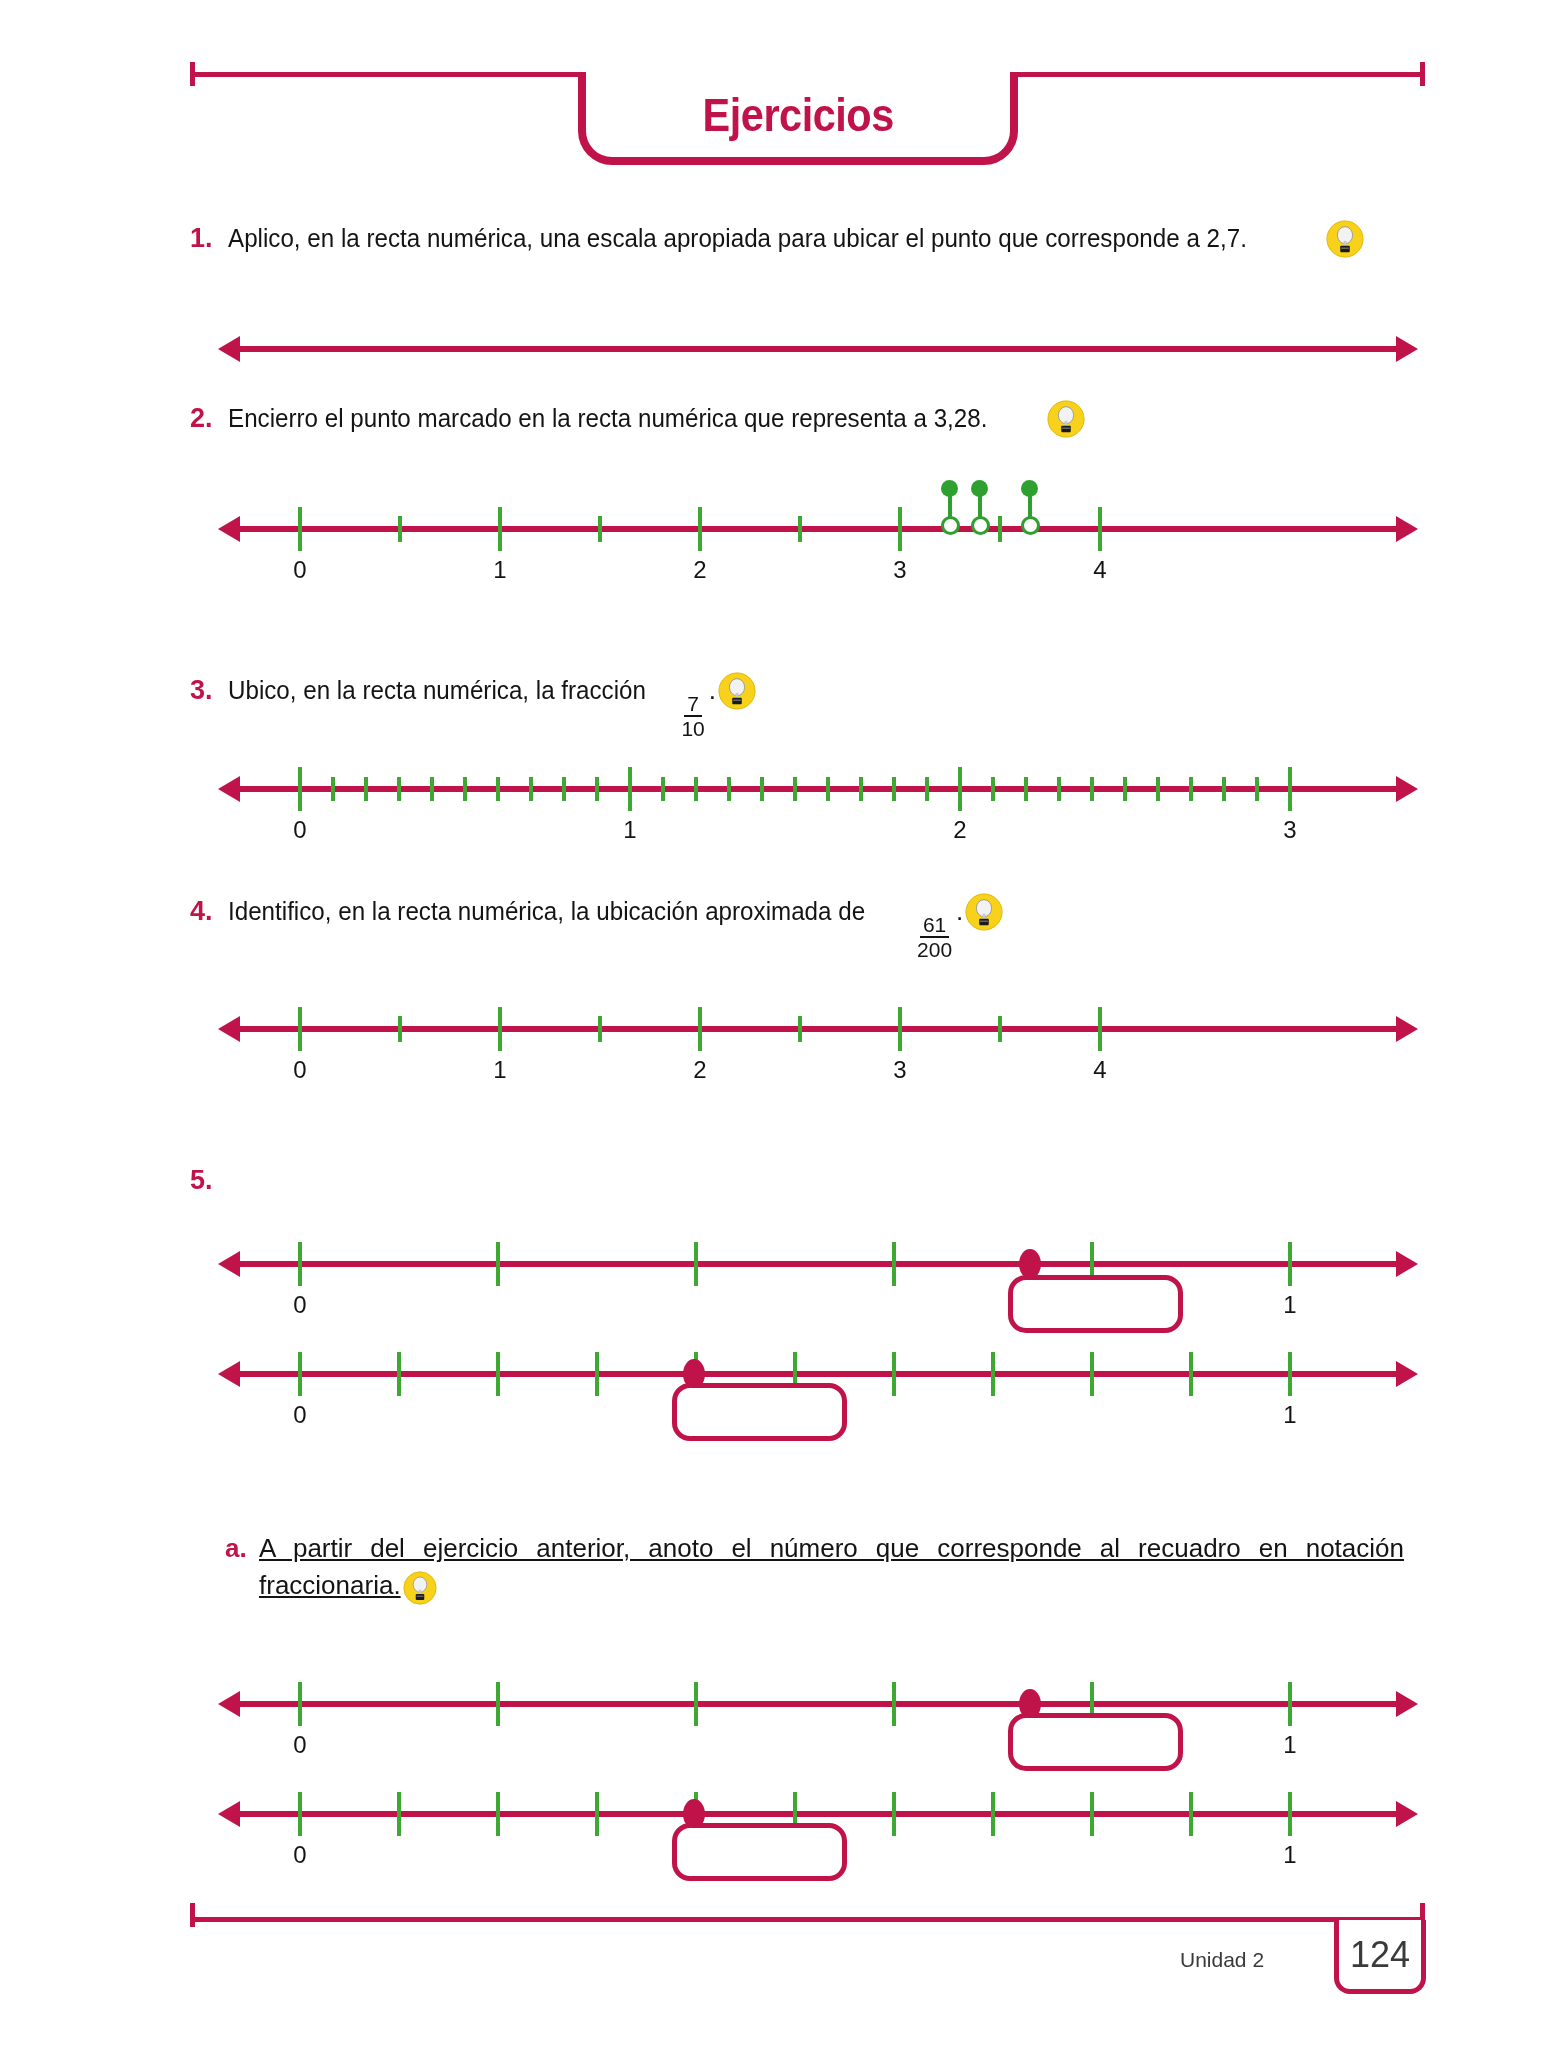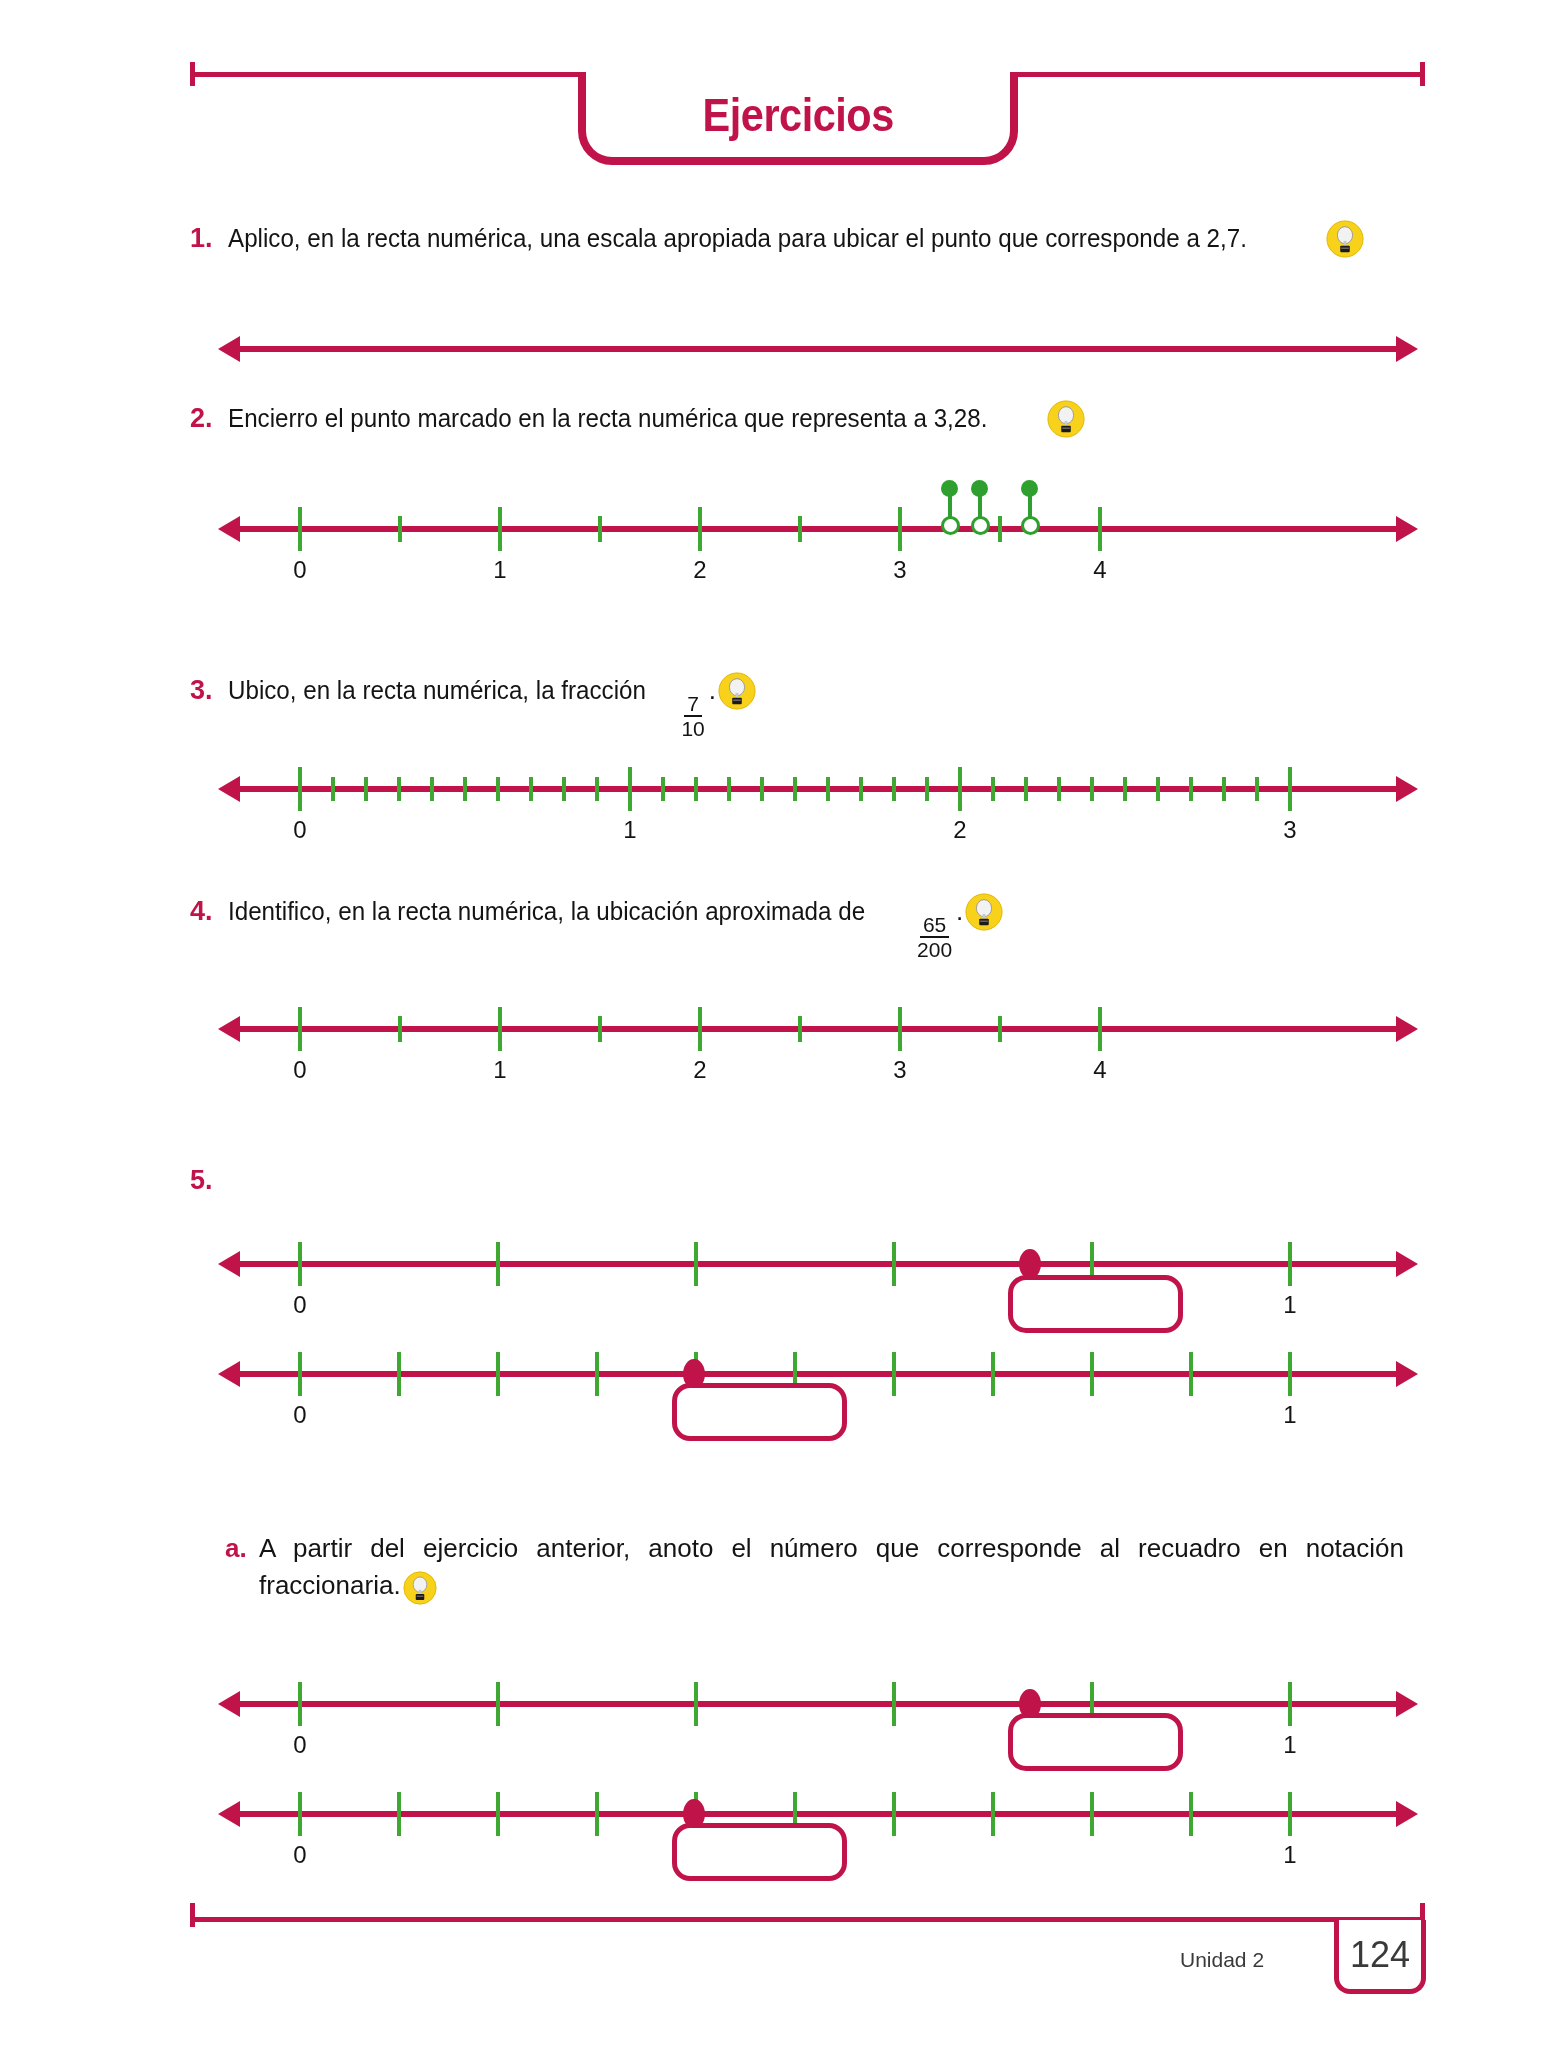--- a/index.html
+++ b/index.html
@@ -222,20 +222,21 @@
     flex: none;
   }
   .sub-text {
     font-size: 26px;
     color: #141414;
     line-height: 1.42;
     width: 1145px;
     text-align: justify;
     text-justify: inter-word;
     font-family: "Liberation Sans", sans-serif;
+    text-decoration: underline;
   }
 
   
   .bottom-rule {
     position: absolute;
     left: 190px;
     top: 1917px;
     width: 1235px;
     height: 5px;
     background: #C0134A;
@@ -429,21 +430,21 @@
     <div class="nl-label" style="left:392px;">1</div>
     <div class="nl-label" style="left:722px;">2</div>
     <div class="nl-label" style="left:1052px;">3</div>
   </div>
 
   <div class="exercise" style="left:190px; top:893px; width:1240px;">
     <div class="ex-line">
       <span class="ex-num">4.</span>
       <span class="ex-text">
         <span class="narrow">Identifico, en la recta numérica, la ubicación aproximada de</span><span class="frac">
-            <span class="num">65</span>
+            <span class="num">61</span>
             <span class="den">200</span>
           </span><span>.</span><span class="bulb"><svg viewBox="0 0 40 40" width="38" height="38">
               <ellipse cx="20" cy="20" rx="19" ry="19" fill="#F7D11A"></ellipse>
               <ellipse cx="20" cy="20" rx="19" ry="19" fill="none" stroke="#E0B400" stroke-width="1"></ellipse>
               <ellipse cx="20" cy="16" rx="8" ry="9" fill="#F2F2F2" stroke="#9A9A9A" stroke-width="1"></ellipse>
               <rect x="18.5" y="22" width="3" height="6" fill="#C9C9C9"></rect>
               <rect x="15" y="27" width="10" height="7" rx="1" fill="#1A1A1A"></rect>
               <rect x="16" y="29" width="8" height="1.4" fill="#6E6E6E"></rect>
             </svg></span>
       </span>

